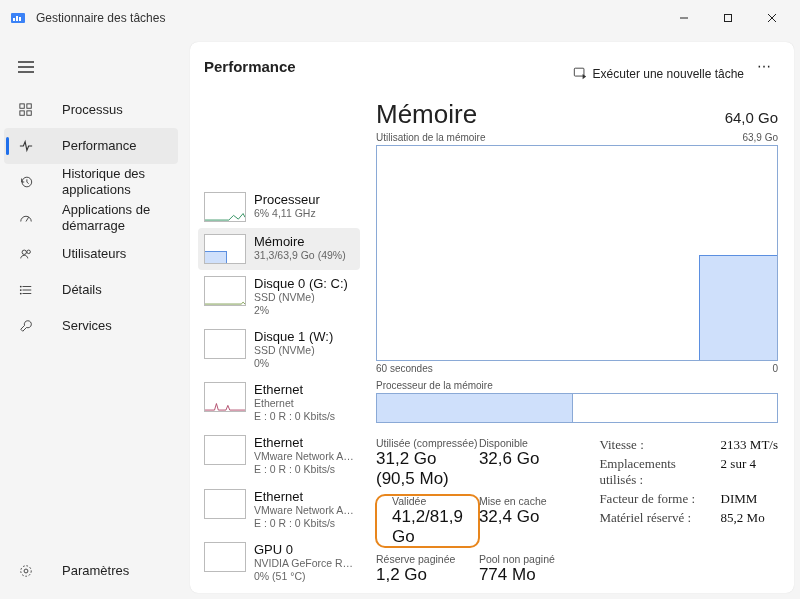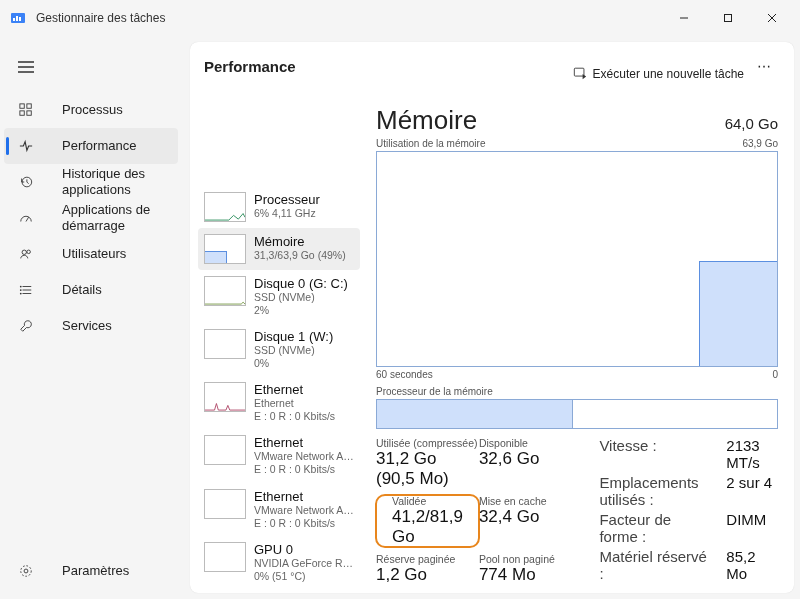--- a/index.html
+++ b/index.html
@@ -39,26 +39,26 @@
   .detail-head { display: flex; align-items: baseline; justify-content: space-between; }
   .detail-head h2 { font-size: 26px; font-weight: 400; }
   .detail-head .cap { font-size: 15px; }
   .graph-label { font-size: 10px; color: #555; display: flex; justify-content: space-between; margin-top: 2px; }
   .graph { border: 1px solid #8aa9d6; height: 216px; position: relative; background: #fff; margin-top: 2px; overflow:hidden;}
   .graph .area { position: absolute; right: 0; bottom: 0; width: 78px; height: 105px; background: #cfe0fb; border-top: 1px solid #5b8fe0; border-left: 1px solid #5b8fe0; }
   .graph-xaxis { font-size: 10px; color: #555; display: flex; justify-content: space-between; margin-top: 2px; }
   .comp-label { font-size: 10px; color: #555; margin-top: 6px; }
   .comp-bar { border: 1px solid #8aa9d6; height: 30px; margin-top: 2px; position: relative; background: #fff; }
   .comp-bar .used { position: absolute; left: 0; top: 0; bottom: 0; width: 49%; background: #cfe0fb; border-right: 1px solid #8aa9d6; }
-  .stats { display: flex; gap: 18px; margin-top: 8px; }
+  .stats { display: flex; gap: 18px; margin-top: 14px; }
   .stats-left { flex: 1.15; display: grid; grid-template-columns: 1fr 1fr; column-gap: 0; row-gap: 6px; }
   .stat .slabel { font-size: 10.5px; color: #555; }
   .stat .sval { font-size: 17px; color: #111; }
   .stat.highlight { outline: 2px solid #e8861d; outline-offset: -1px; padding: 0 16px; border-radius: 9px; }
-  .stats-right { flex: 1; display: grid; grid-template-columns: auto auto; column-gap: 16px; row-gap: 3px; font-size: 15px; color: #444; align-content: start; }
+  .stats-right { flex: 1; display: grid; grid-template-columns: auto auto; column-gap: 16px; row-gap: 3px; font-size: 13px; color: #444; align-content: start; font-family: Liberation Serif, serif; }
   .stats-right .rv { color: #111; }
 </style>
 </head>
 <body>
 
 <div class="titlebar">
   <span class="app-icon">
     <svg viewBox="0 0 16 16">
         <rect x="1" y="3" width="14" height="10" fill="#3b82f6" rx="1"></rect>
         <rect x="3" y="8" width="2" height="3" fill="#fff"></rect>

